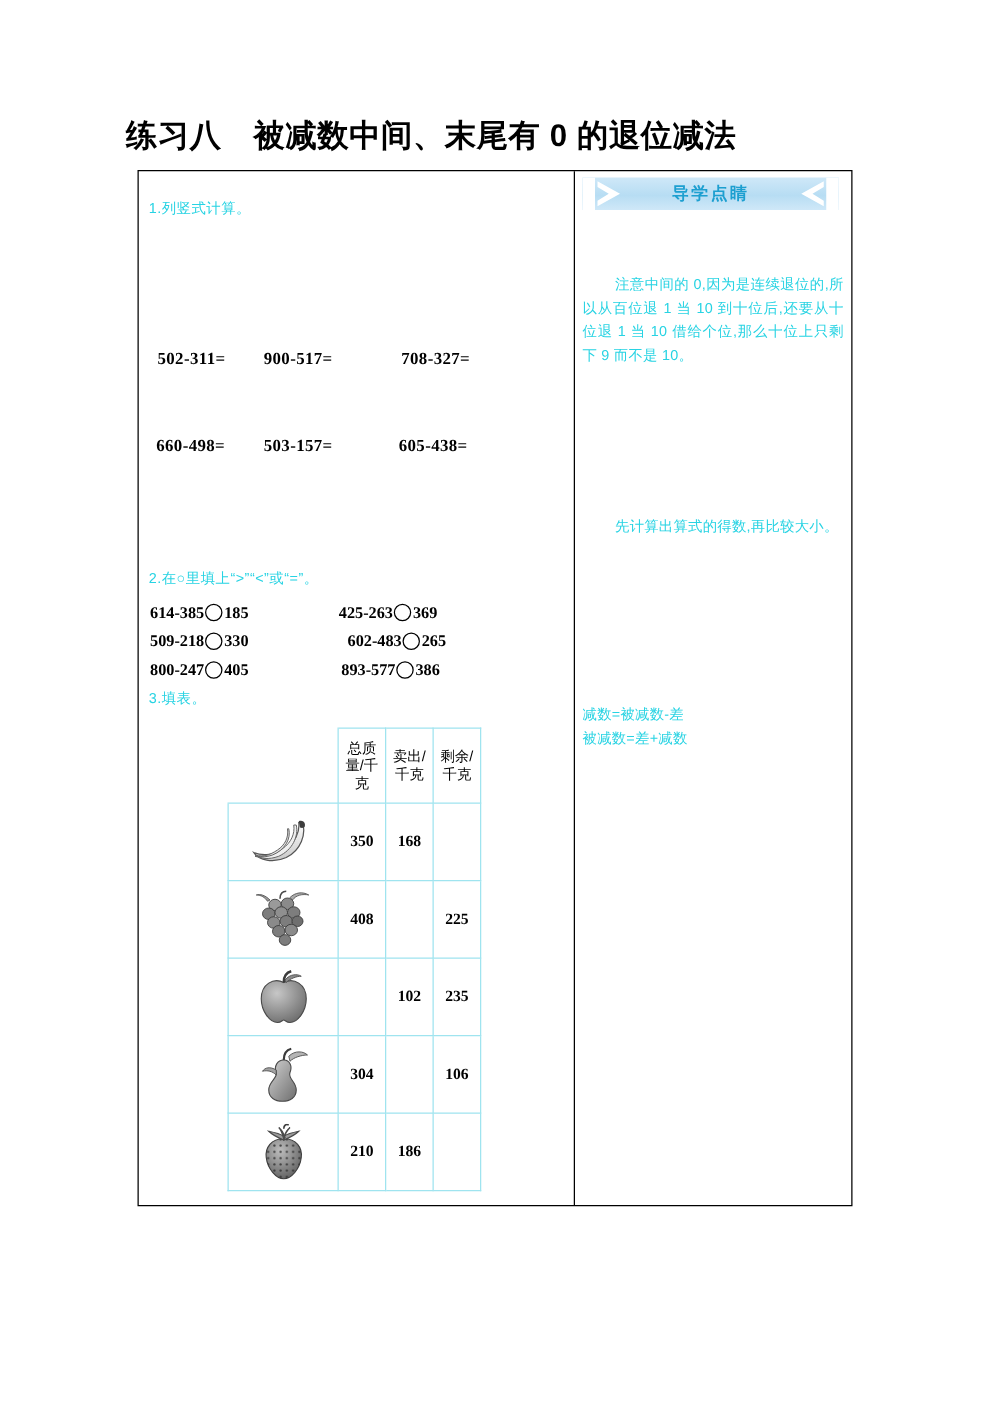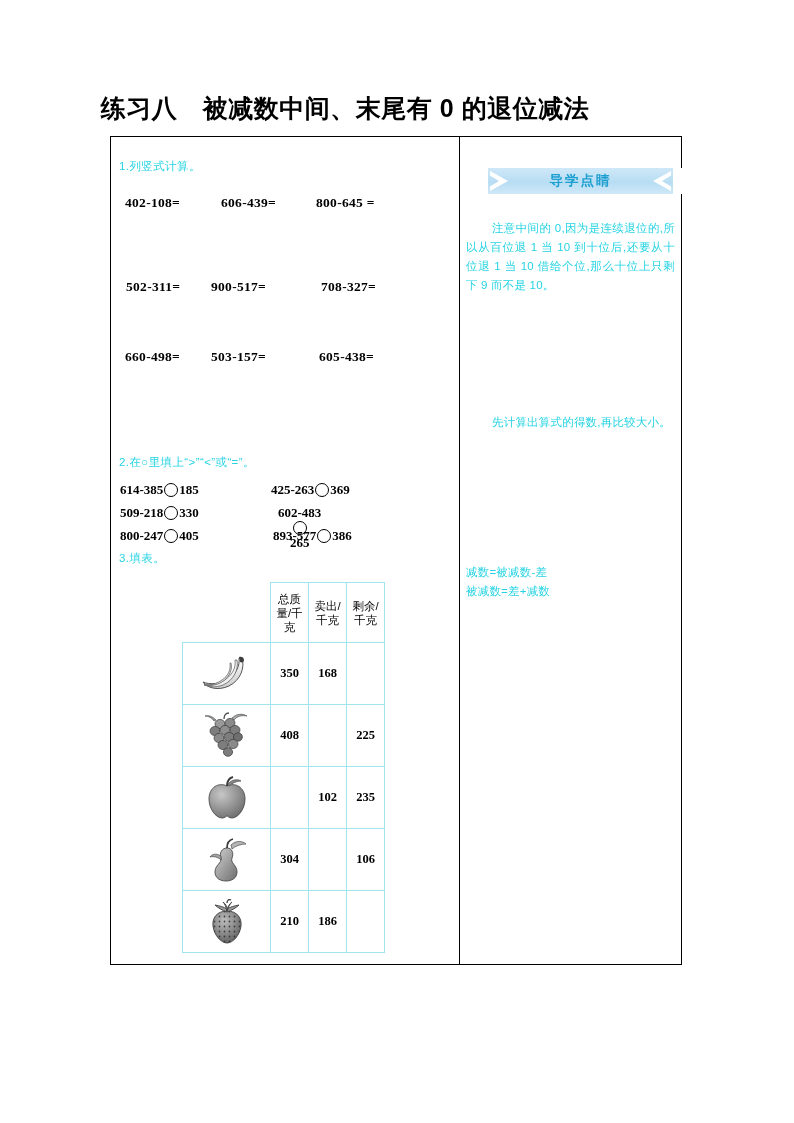--- a/index.html
+++ b/index.html
@@ -135,25 +135,24 @@
     line-height: 14px;
     word-break: break-all;
   }
   .td-img { width: 88px; height: 62px; }
   .td-val { width: 38px; height: 62px; }
   .fruit-cell { display: flex; align-items: center; justify-content: center; height: 100%; }
 
   
   .banner {
     position: absolute;
-    left: 18px;
+    left: 6px;
     top: 5px;
     width: 205px;
     height: 26px;
-    margin-top: 26px;
   }
   .banner-bg {
     position: absolute;
     left: 0; top: 0;
     width: 205px; height: 26px;
     background: linear-gradient(180deg, #cfe8f8 0%, #b7ddf3 55%, #cfe8f8 100%);
   }
   .banner-text {
     position: absolute;
     left: 0; top: 0;
@@ -187,25 +186,20 @@
 <body>
 
 <div class="page-title">练习八　被减数中间、末尾有 0 的退位减法</div>
 
 <div class="worksheet">
 
   <div class="col-left">
 
     <div class="sec-heading" style="left:8px; top:22px;">1.列竖式计算。</div>
 
-    <div class="calc-row" style="top:58px;">
-      <span class="calc-item" style="left:14px;">402-108=</span>
-      <span class="calc-item" style="left:110px;">606-439=</span>
-      <span class="calc-item" style="left:205px;">800-645 =</span>
-    </div>
     <div class="calc-row" style="top:142px;">
       <span class="calc-item" style="left:15px;">502-311=</span>
       <span class="calc-item" style="left:100px;">900-517=</span>
       <span class="calc-item" style="left:210px;">708-327=</span>
     </div>
     <div class="calc-row" style="top:212px;text-align:right;">
       <span class="calc-item" style="left:14px;">660-498=</span>
       <span class="calc-item" style="left:100px;">503-157=</span>
       <span class="calc-item" style="left:208px;">605-438=</span>
     </div>
@@ -223,21 +217,21 @@
         <span class="cmp-circle"></span>
         <span>369</span>
       </span>
     </div>
     <div class="cmp-row" style="top:368px;">
       <span class="cmp-item" style="left:9px;">
         <span>509-218</span>
         <span class="cmp-circle"></span>
         <span>330</span>
       </span>
-      <span class="cmp-item" style="left:167px;flex-direction:column;">
+      <span class="cmp-item" style="left:167px;">
         <span>602-483</span>
         <span class="cmp-circle"></span>
         <span>265</span>
       </span>
     </div>
     <div class="cmp-row" style="top:391px;">
       <span class="cmp-item" style="left:9px;">
         <span>800-247</span>
         <span class="cmp-circle"></span>
         <span>405</span>

